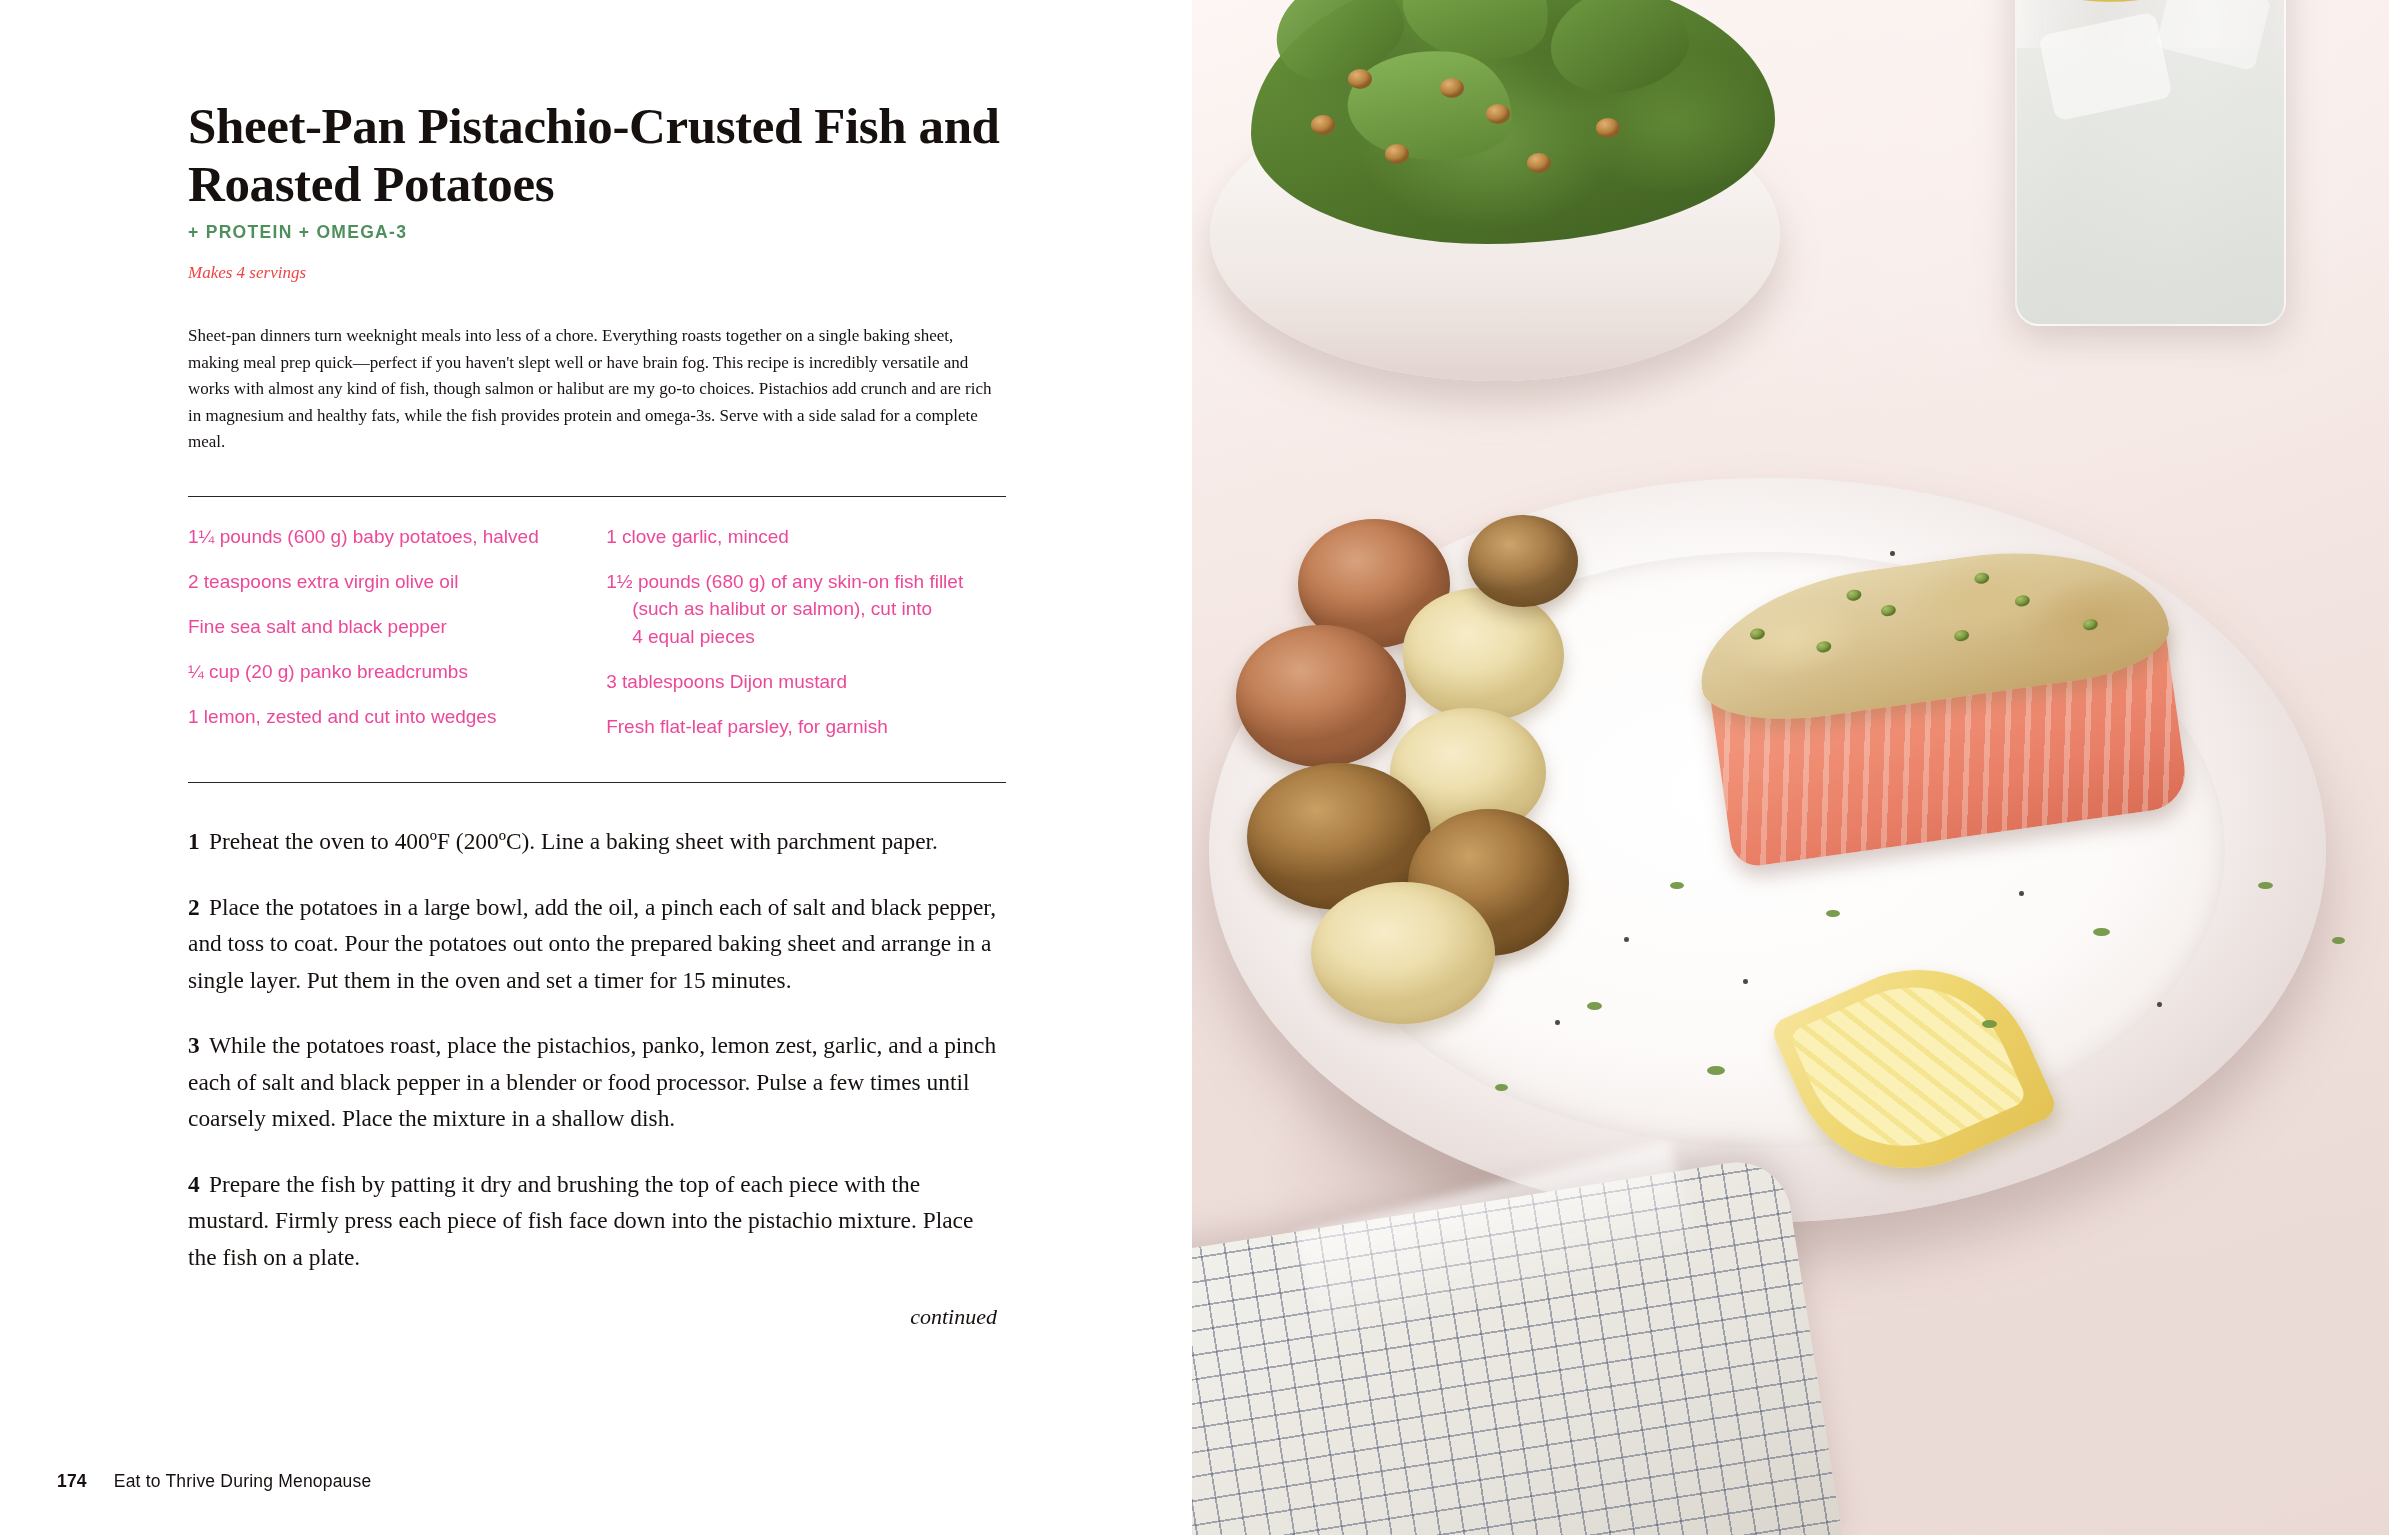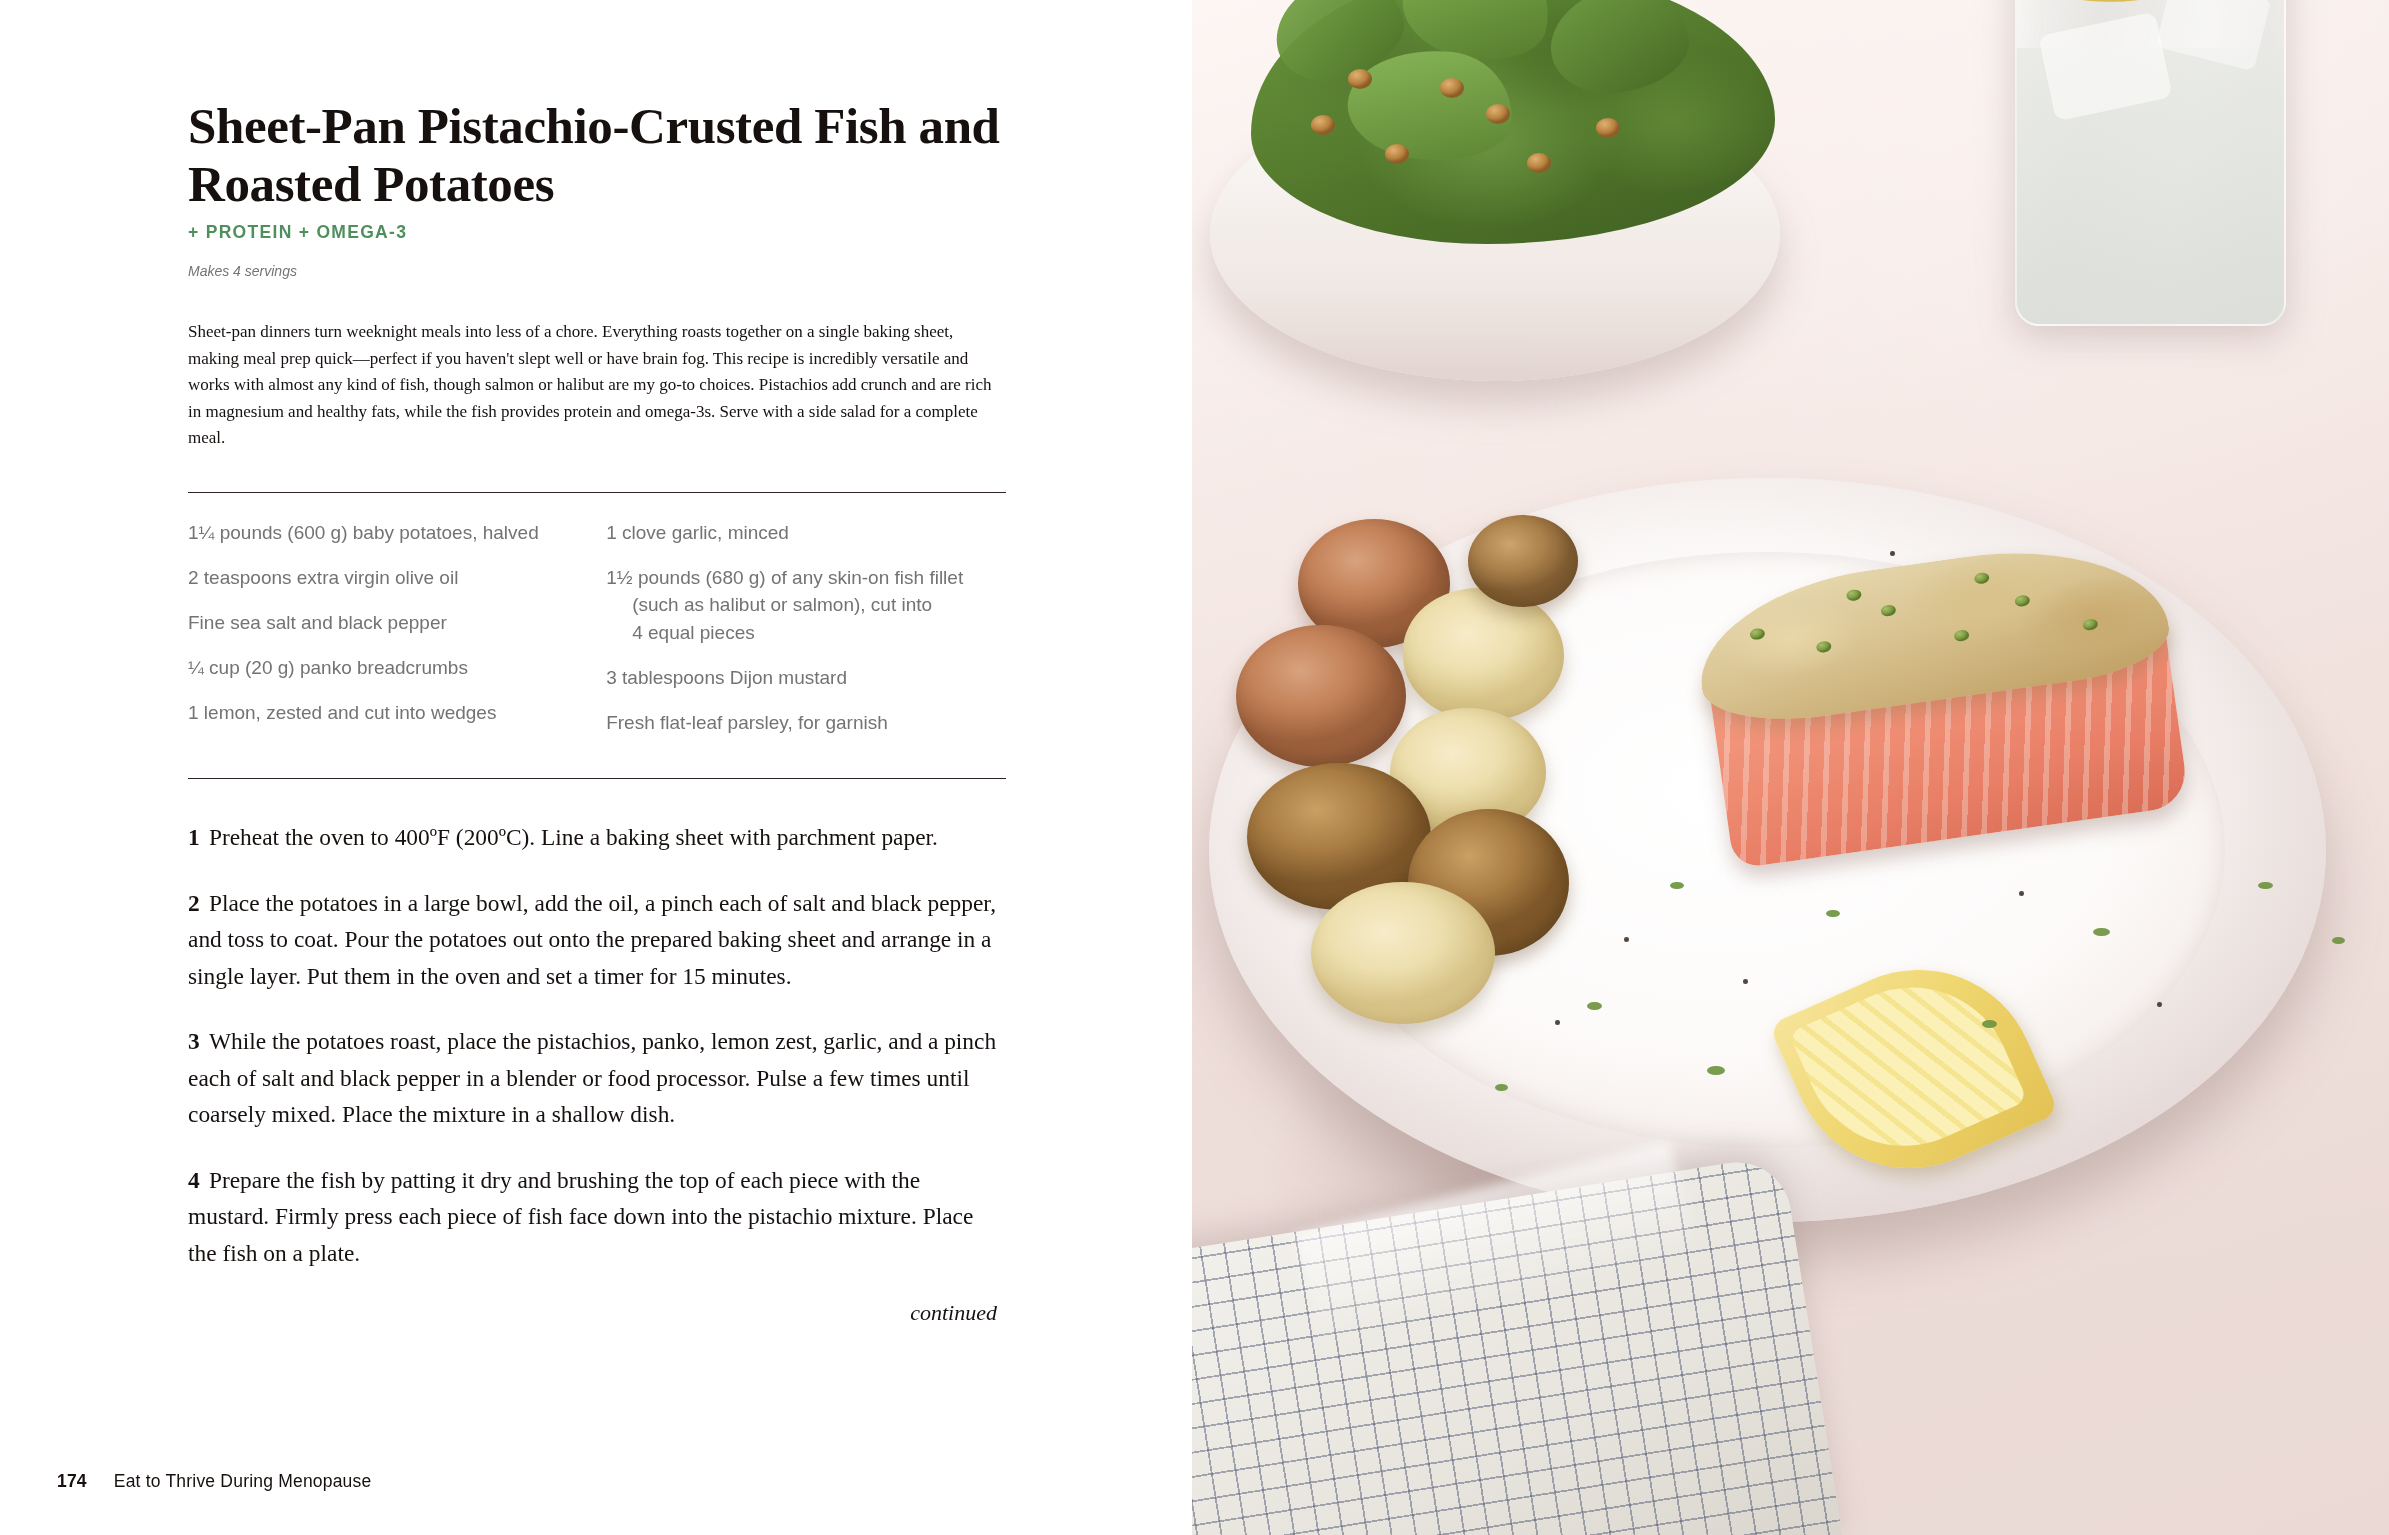--- a/index.html
+++ b/index.html
@@ -46,24 +46,24 @@
   .tags {
     margin-top: 9px;
     font-family: "Liberation Sans", sans-serif;
     font-weight: bold;
     font-size: 17.5px;
     letter-spacing: 1.3px;
     color: #4f8f5c;
   }
   .servings {
     margin-top: 20px;
-    font-family: Liberation Sans, sans-serif;
+    font-family: Liberation Serif, serif;
     font-style: italic;
-    font-size: 14px;
-    color: #737373;
+    font-size: 17px;
+    color: #ef4444;
   }
   .intro {
     margin-top: 40px;
     font-size: 17px;
     line-height: 1.56;
     color: #16110f;
     width: 809px;
     text-align: left;
   }
 
@@ -84,21 +84,21 @@
     width: 50%;
     box-sizing: border-box;
   }
   .ing-col.right {
     padding-left: 9.2px;
   }
   .ing-item {
     font-family: "Liberation Sans", sans-serif;
     font-size: 19px;
     line-height: 1.45;
-    color: #737373;
+    color: #ec4899;
     margin-bottom: 17.5px;
   }
   .ing-item .ind {
     display: block;
     padding-left: 26px;
   }
   .steps {
     margin-top: 40px;
   }
   .step {

